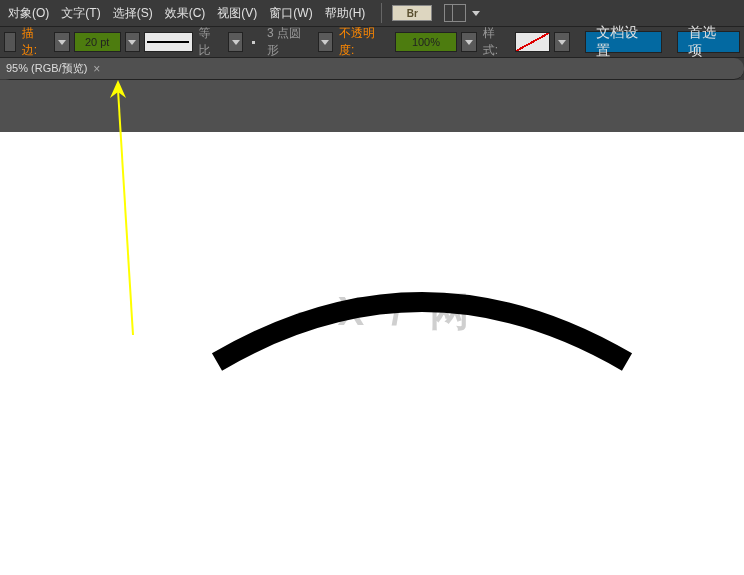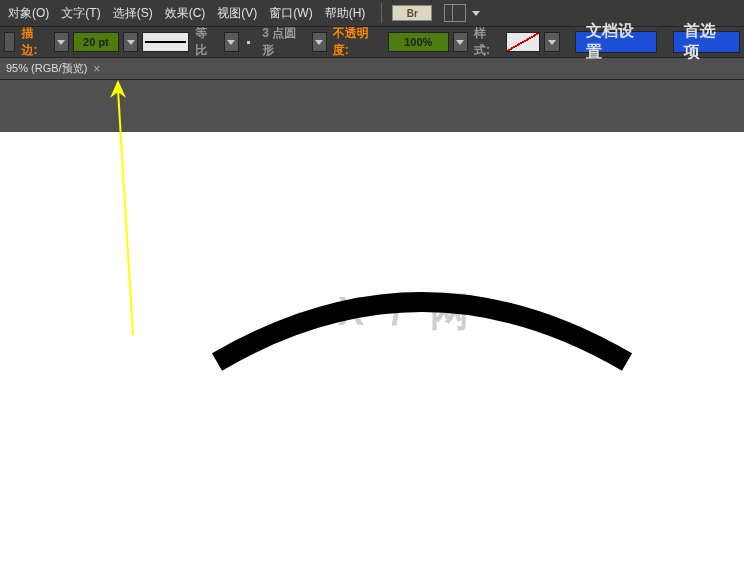--- a/index.html
+++ b/index.html
@@ -66,21 +66,20 @@
     }
     .toolbar {
       height: 32px;
       display: flex;
       align-items: center;
       padding: 0 4px;
       background: #3a3a3a;
       gap: 4px;
       border-top: 1px solid #222;
       border-bottom: 1px solid #222;
-      font-weight: bold;
     }
     .toolbar-label { color: #ff8800; margin: 0 2px; }
     .toolbar-label-dim { color: #999; margin: 16px 2px; }
     .dropdown-btn {
       width: 16px; height: 20px;
       background: #5a5a5a;
       border: 1px solid #222;
       display: flex;
       align-items: center;
       justify-content: center;
@@ -130,41 +129,42 @@
     }
     .style-thumb::after {
       content: '';
       position: absolute;
       left: 0; top: 0;
       width: 100%; height: 100%;
       background: linear-gradient(to bottom right, transparent 47%, #d00 47%, #d00 53%, transparent 53%);
     }
     .btn {
       height: 22px;
-      background: #1d4ed8;
+      background: #0369a1;
       border: 1px solid #222;
       color: #e0e0e0;
       padding: 0 10px;
       display: flex;
       align-items: center;
-      font-size: 16px;
+      font-size: 14px;
       cursor: pointer;
     }
     .toolbar-leading-icon {
       width: 12px;
       height: 20px;
       border: 1px solid #222;
       background: #555;
     }
     .doc-tab-bar {
       height: 22px;
       background: #505050;
       display: flex;
       align-items: center;
       border-bottom: 1px solid #222;
+      border-radius: 10px;
     }
     .doc-tab {
       display: flex;
       align-items: center;
       padding: 0 6px;
       height: 100%;
       color: #ddd;
       font-size: 11px;
       background: #505050;
     }

